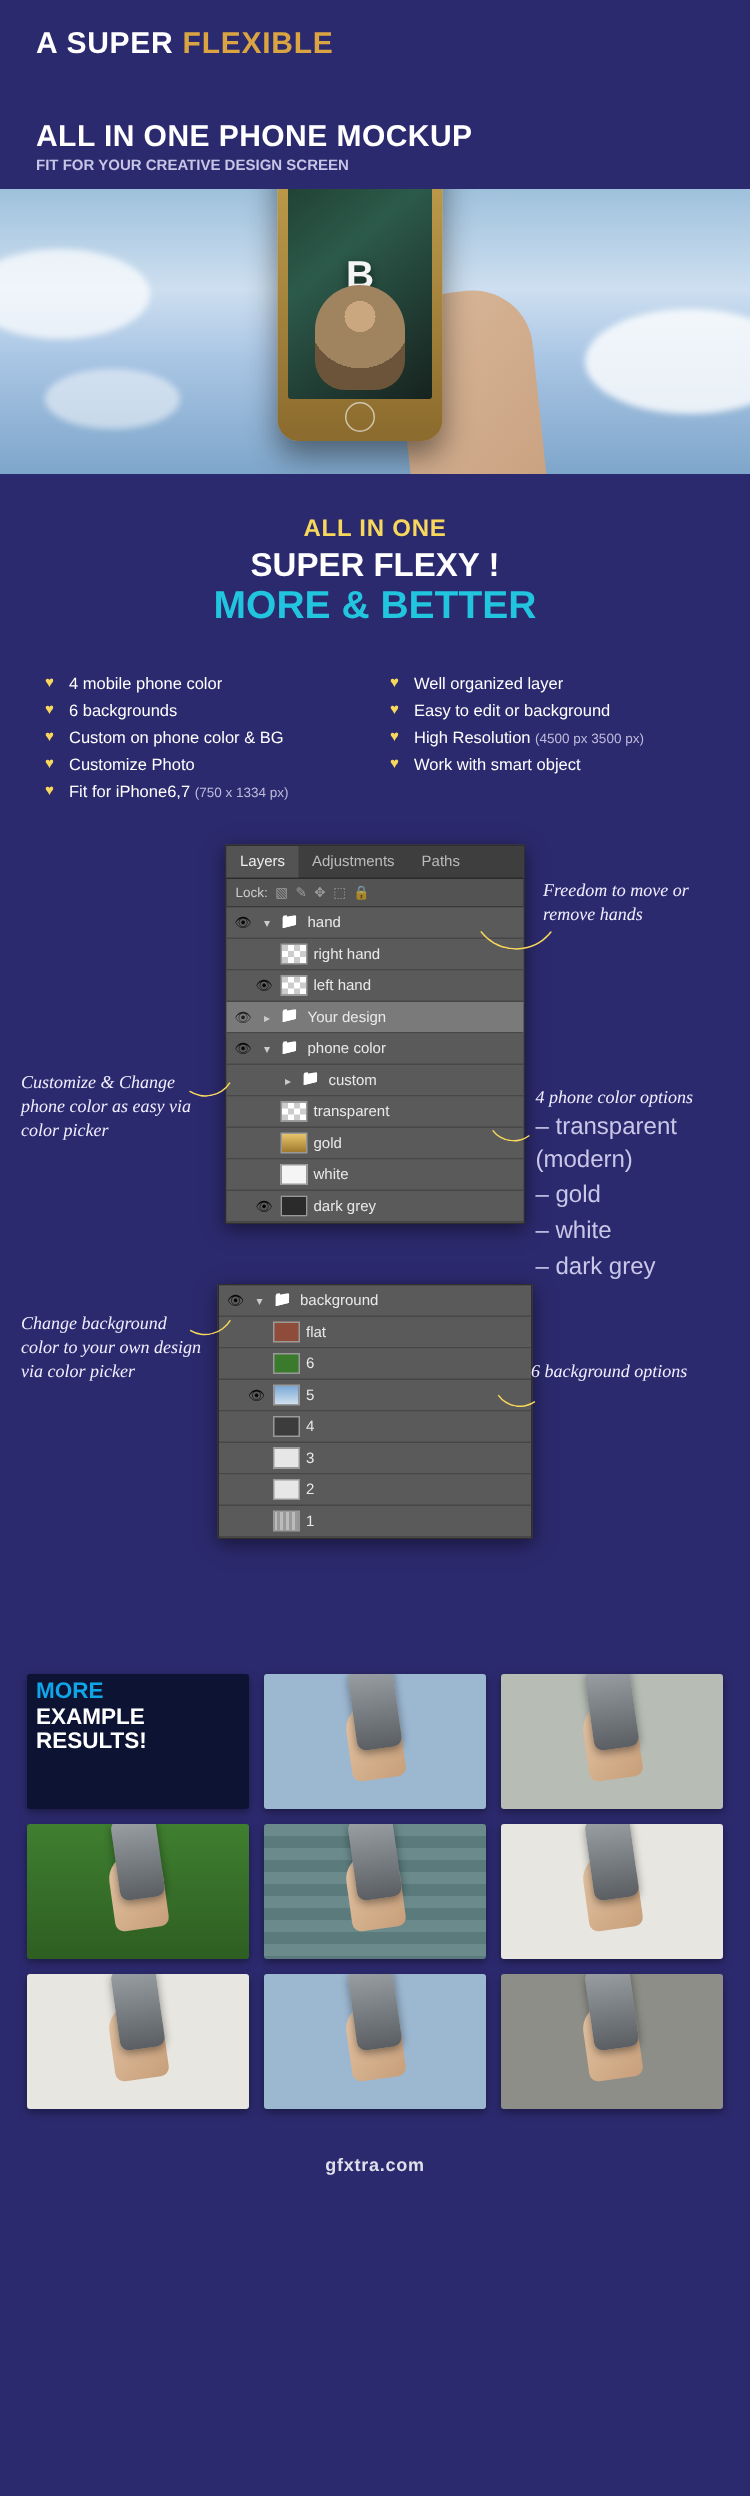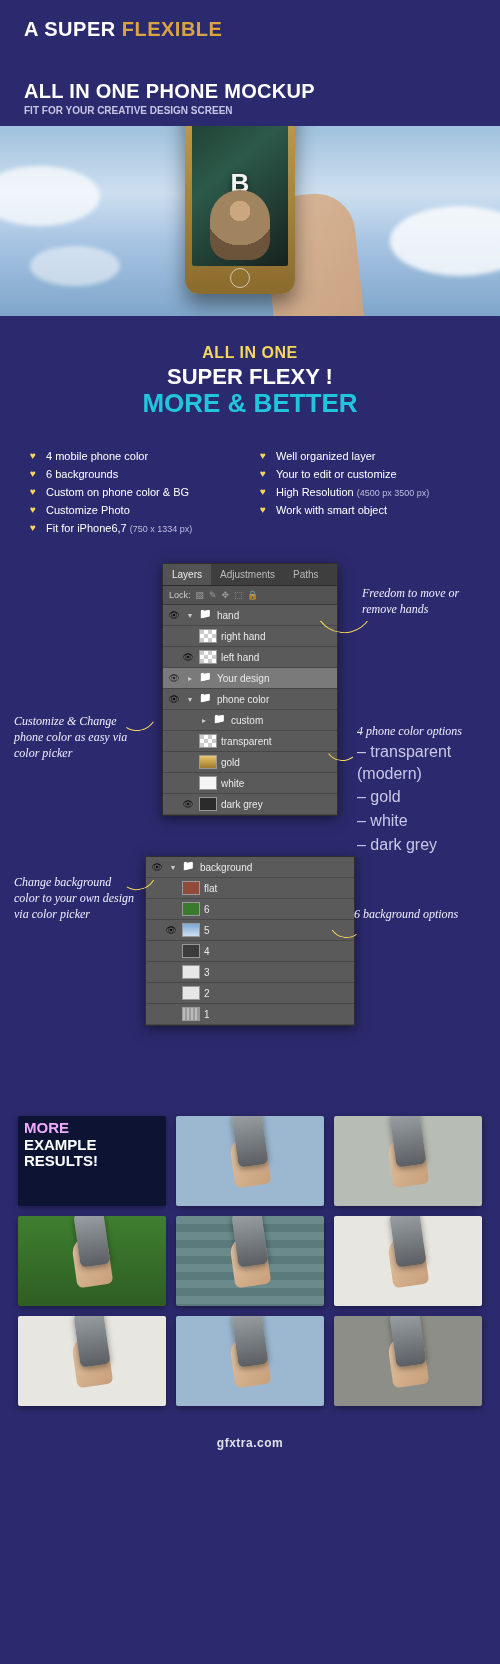--- a/index.html
+++ b/index.html
@@ -34,21 +34,21 @@
 .features ul { list-style: none; flex: 1; }
 .features li { padding: 3px 0; position: relative; padding-left: 16px; }
 .features li::before { content: "♥"; color: #f7d85c; position: absolute; left: 0; font-size: 10px; }
 .features .dim { color: #bebcdd; font-size: 9px; }
 
 .panels { position: relative; padding: 0 0 40px; }
 .anno { position: absolute; font-family: Georgia, 'Times New Roman', serif; font-style: italic; font-size: 12px; line-height: 1.35; color: #f0eeff; }
 .anno .sub { display: block; font-style: normal; font-family: Arial; font-size: 16px; color: #c9c7e8; margin-top: 2px; }
 .swoosh { position:absolute; width:60px; height:30px; border:1.5px solid #f7d85c; border-color: transparent transparent #f7d85c transparent; border-radius: 0 0 60px 60px; }
 
-.layers-panel { width: 176px; margin: 0 auto 40px; background: #535353; border: 1px solid #2e2e2e; font-size: 10px; color: #ddd; box-shadow: 0 3px 12px rgba(0,0,0,.5); }
+.layers-panel { width: 200px; margin: 0 auto 40px; background: #535353; border: 1px solid #2e2e2e; font-size: 10px; color: #ddd; box-shadow: 0 3px 12px rgba(0,0,0,.5); }
 .tabs { display: flex; background: #3e3e3e; border-bottom: 1px solid #2a2a2a; }
 .tab { padding: 5px 9px; font-size: 10px; color: #bbb; }
 .tab.active { background: #535353; color: #eee; }
 .lock-row { display:flex; align-items:center; gap:5px; padding:4px 6px; border-bottom:1px solid #3a3a3a; color:#ccc; font-size:9px; }
 .lock-row .ic { opacity:.6; }
 .row { display: flex; align-items: center; gap: 4px; padding: 3px 4px; border-bottom: 1px solid #474747; background: #5a5a5a; }
 .row.sel { background: #7a7a7a; }
 .row .eye { width: 14px; height: 14px; display:flex; align-items:center; justify-content:center; color:#222; font-size:9px; }
 .row .eye.off { color: transparent; }
 .row .eye.on::before { content:"👁"; font-size:9px; filter:grayscale(1) brightness(0.2); }
@@ -122,21 +122,21 @@
 <div class="features">
   <ul>
     <li><span>4 mobile phone color</span></li>
     <li><span>6 backgrounds</span></li>
     <li><span>Custom on phone color &amp; BG</span></li>
     <li><span>Customize Photo</span></li>
     <li><span>Fit for iPhone6,7 </span><span class="dim">(750 x 1334 px)</span></li>
   </ul>
   <ul>
     <li><span>Well organized layer</span></li>
-    <li><span>Your to edit or customize</span></li>
+    <li><span>Easy to edit or background</span></li>
     <li><span>High Resolution </span><span class="dim">(4500 px 3500 px)</span></li>
     <li><span>Work with smart object</span></li>
   </ul>
 </div>
 
 <div class="panels">
 
   <div class="anno" style="right:18px; top:22px; width:120px;">Freedom to move or remove hands</div>
   <div class="swoosh" style="right:128px; top:40px; transform:rotate(8deg);"></div>
 
@@ -271,21 +271,21 @@
           <span class="thumb tex3"></span>
           <span class="name">1</span>
         </div>
     </div>
   </div>
 </div>
 
 <div class="grid">
   <div class="tile tdark">
     <div class="grid-head">
-      <span style="color:#f0abfc">MORE</span>
+      <span style="color:#0ea5e9">MORE</span>
       <span>EXAMPLE RESULTS!</span>
     </div>
   </div>
   <div class="tile">
       <div class="mini-hand"></div>
     </div>
   <div class="tile wall">
       <div class="mini-hand"></div>
     </div>
   <div class="tile grass">

